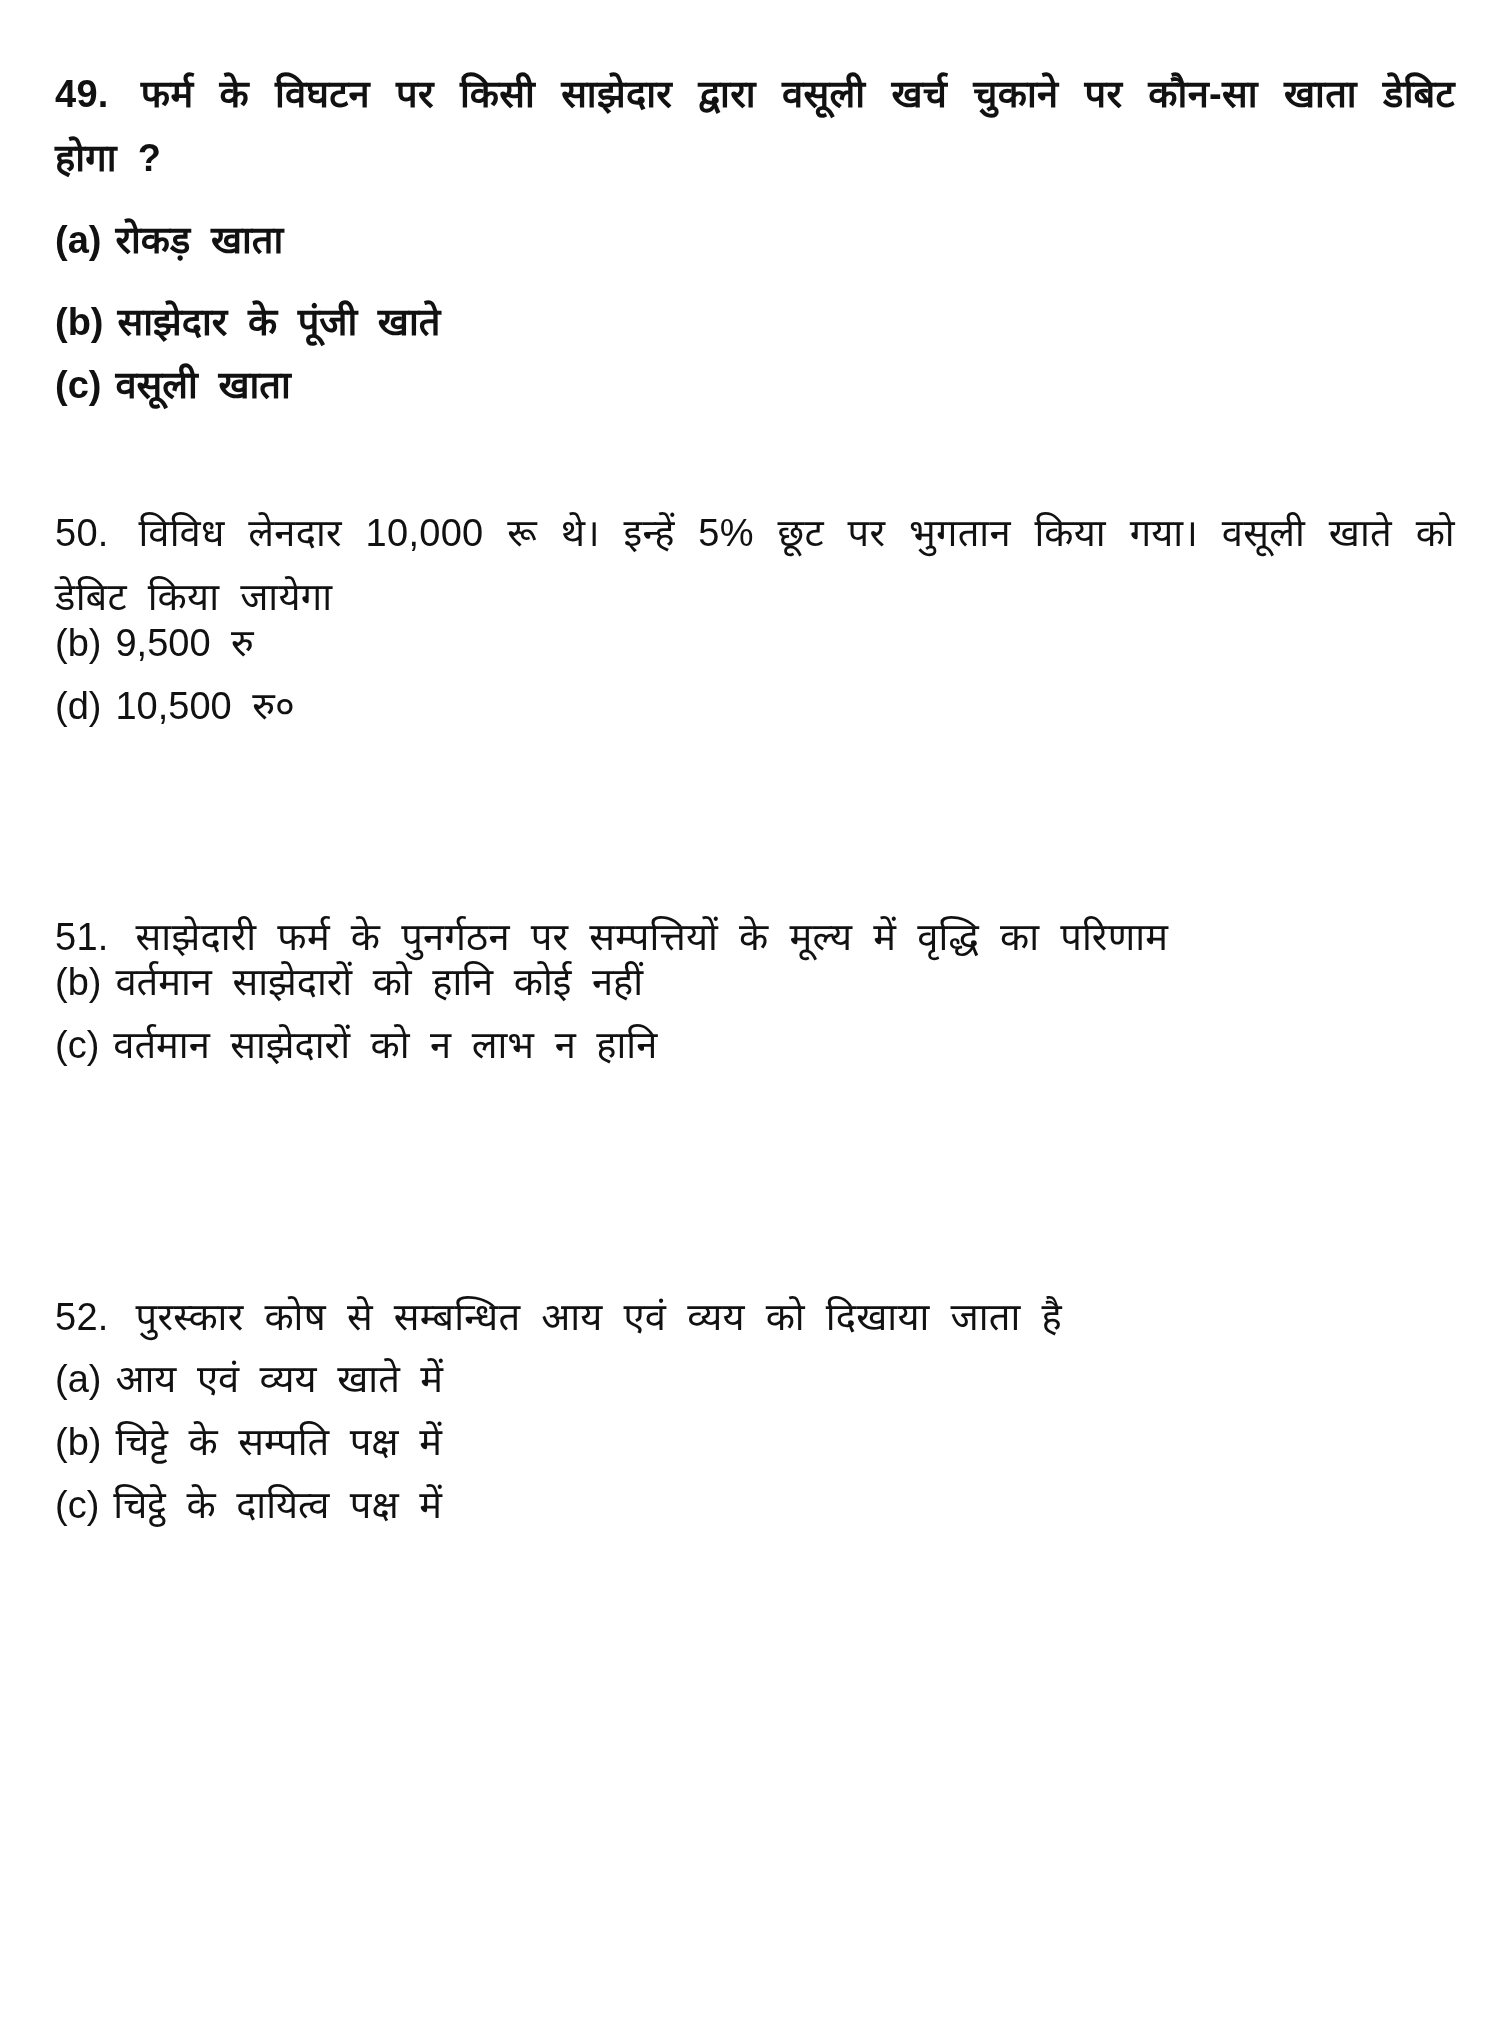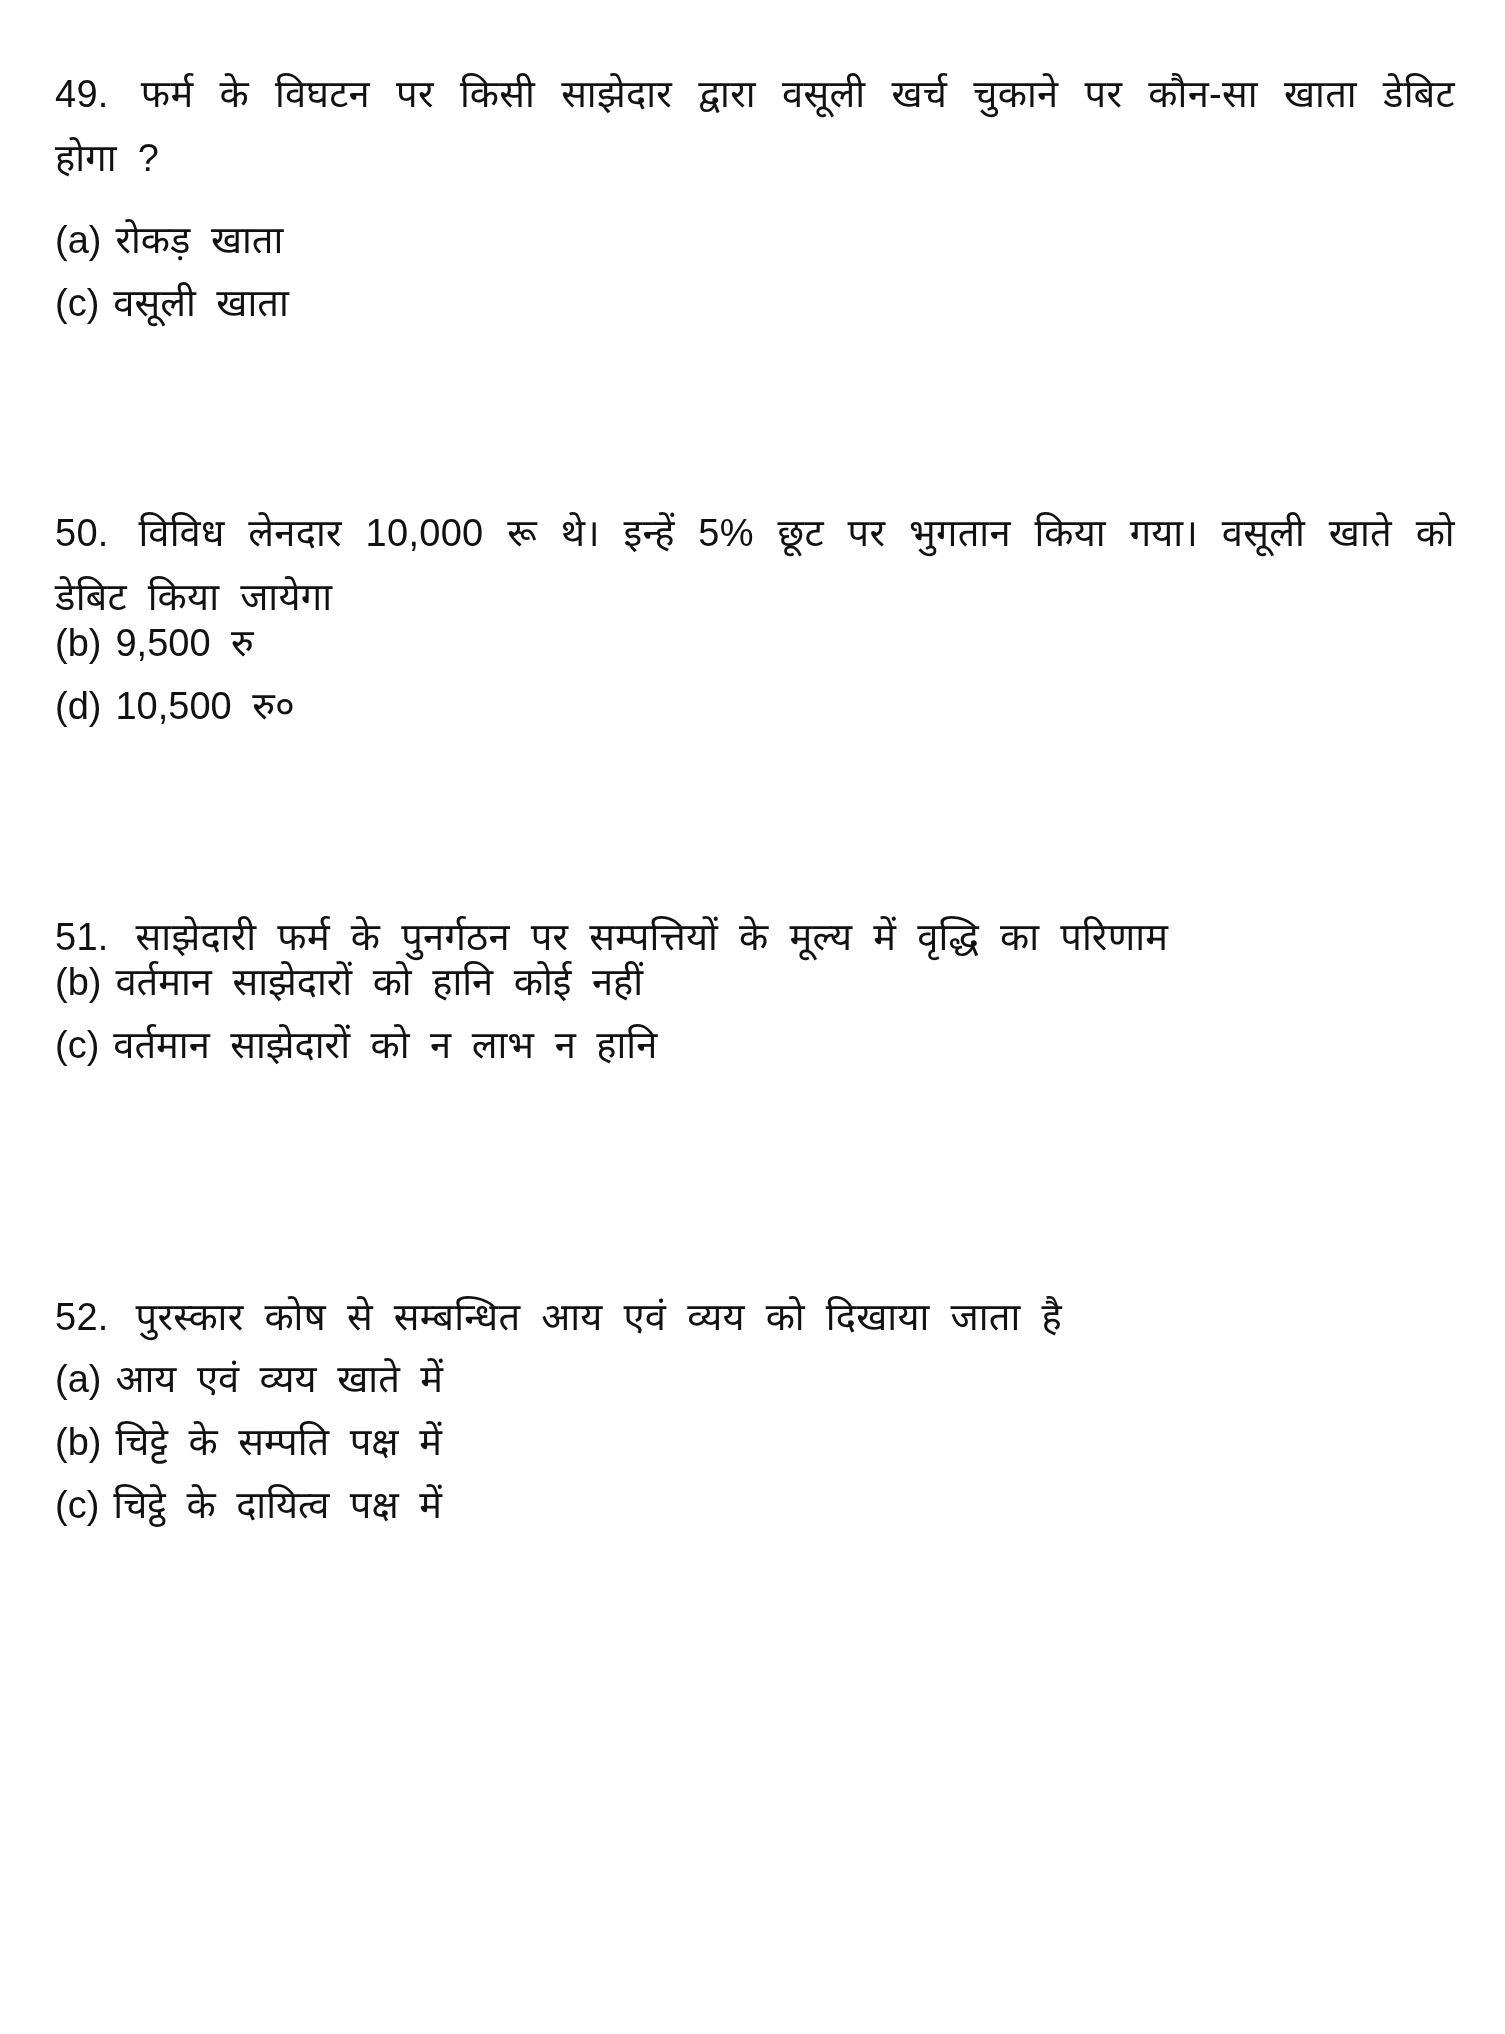--- a/index.html
+++ b/index.html
@@ -44,23 +44,24 @@
       display: block;
       margin-top: 18px;
     }
     .opt-letter { margin-right: 14px; }
   </style>
 </head>
 <body>
 
 <div class="page">
 
-  <div class="question" style="top:62px;">
+  <div class="question" style="top:62px;font-weight:bold;">
     <p class="q-text"><span class="q-num">49.</span> <span>फर्म के विघटन पर किसी साझेदार द्वारा वसूली खर्च चुकाने पर कौन-सा खाता डेबिट होगा ?</span></p>
     <div class="option"><span class="opt-letter">(a)</span><span>रोकड़ खाता</span></div>
+    <div class="option" style="margin-top:0"><span class="opt-letter">(b)</span><span>साझेदार के पूंजी खाते</span></div>
     <div class="option" style="margin-top:-19px"><span class="opt-letter">(c)</span><span>वसूली खाता</span></div>
   </div>
 
   <div class="question" style="top:501px;">
     <p class="q-text"><span class="q-num">50.</span> <span>विविध लेनदार 10,000 रू थे। इन्हें 5% छूट पर भुगतान किया गया। वसूली खाते को डेबिट किया जायेगा</span></p>
     <div class="option" style="margin-top:-18px"><span class="opt-letter">(b)</span><span>9,500 रु</span></div>
     <div class="option" style="margin-top:-19px"><span class="opt-letter">(d)</span><span>10,500 रु०</span></div>
   </div>
 
   <div class="question" style="top:905px;">

